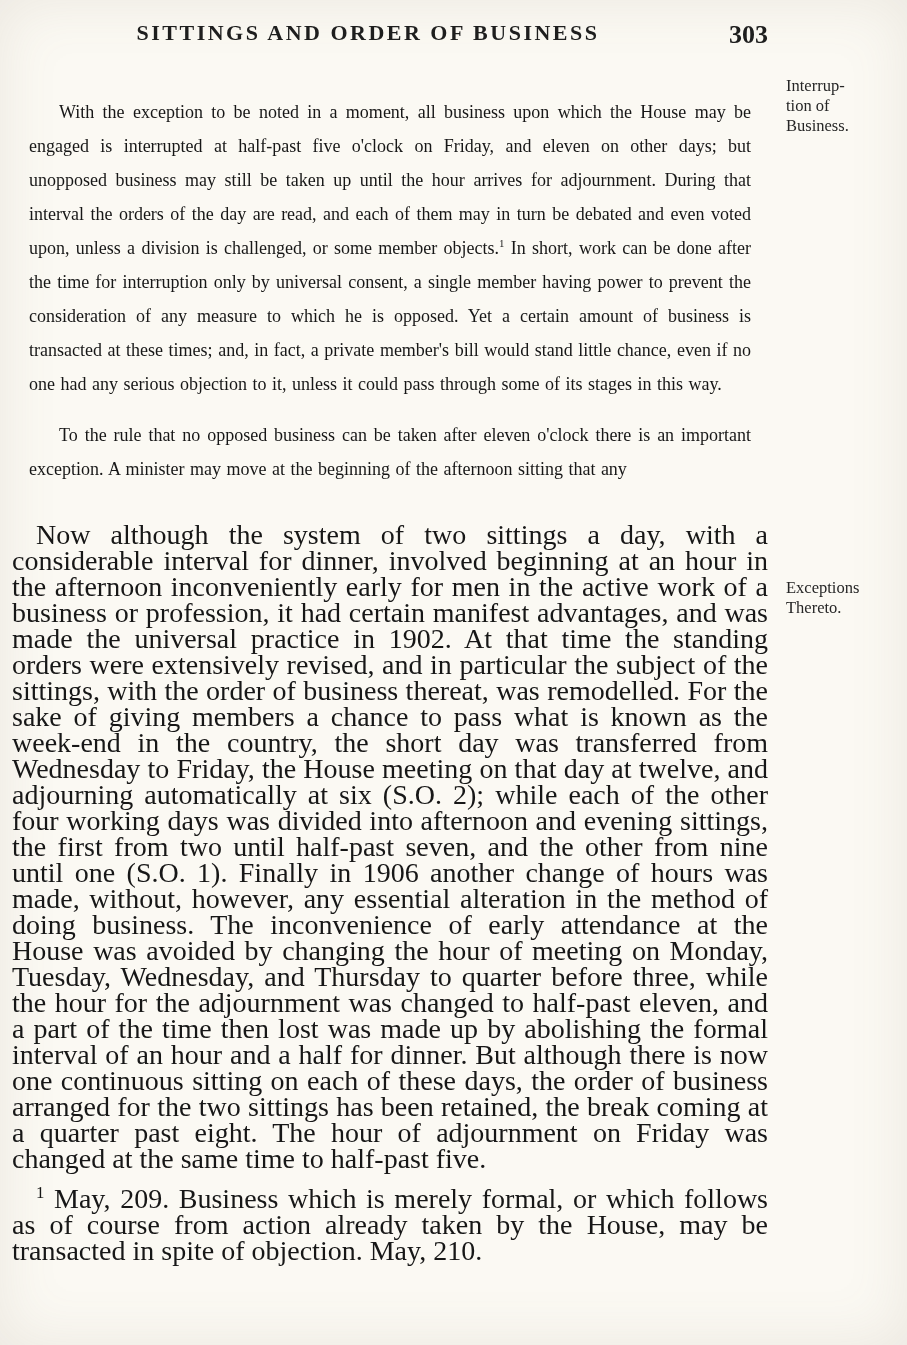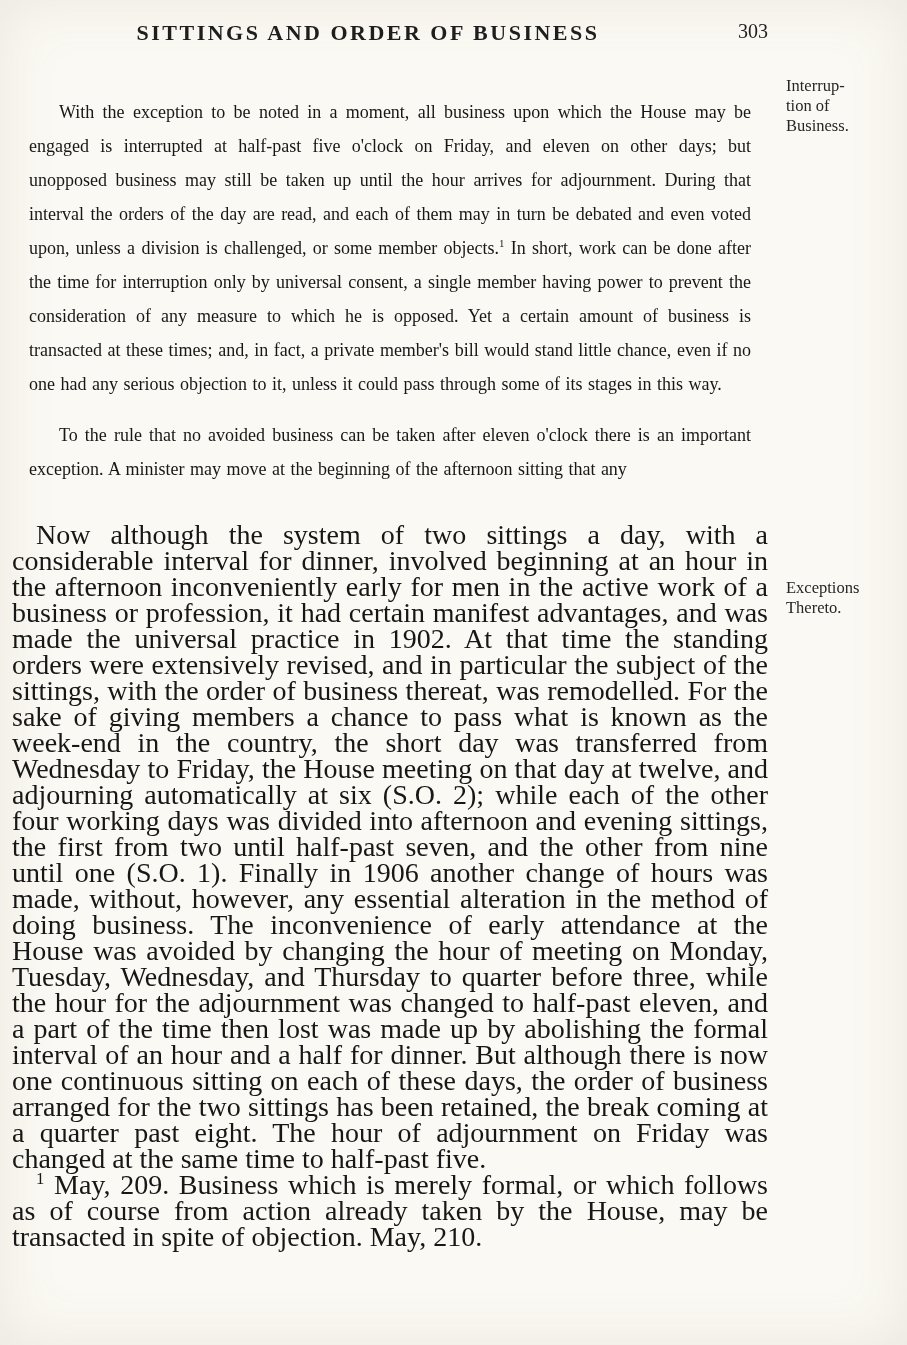--- a/index.html
+++ b/index.html
@@ -34,22 +34,22 @@
     font-size: 22px;
     letter-spacing: 2.5px;
     font-weight: 600;
     color: #1e1e1e;
     white-space: nowrap;
   }
   .page-num {
     position: absolute;
     right: 0;
     top: 0;
-    font-size: 20px;
-    font-weight: 400;
+    font-size: 26px;
+    font-weight: 700;
     color: #1e1e1e;
   }
   
   .text-block {
     position: absolute;
     top: 78px;
     left: 12px;
     width: 756px;
   }
   .para {
@@ -71,21 +71,21 @@
   }
   .footnote {
     margin: 0;
     font-size: 28px;
     line-height: 26px;
     text-align: justify;
     text-indent: 24px;
     color: #171717;
   }
   .footnote + .footnote {
-    margin-top: 0;
+    margin-top: 14px;
   }
   
   .margin-note {
     position: absolute;
     left: 786px;
     width: 116px;
     font-size: 16.5px;
     line-height: 20px;
     color: #262626;
     text-align: left;
@@ -101,21 +101,21 @@
 
   <header class="running-head">
     <span class="head-title">SITTINGS AND ORDER OF BUSINESS</span>
     <span class="page-num">303</span>
   </header>
 
   <main class="text-block">
 
     <p class="para"><span>With the exception to be noted in a moment, all business upon which the House may be engaged is interrupted at half-past five o'clock on Friday, and eleven on other days; but unopposed business may still be taken up until the hour arrives for adjournment.  During that interval the orders of the day are read, and each of them may in turn be debated and even voted upon, unless a division is challenged, or some member objects.</span><sup class="fn-ref">1</sup> <span>In short, work can be done after the time for interruption only by universal consent, a single member having power to prevent the consideration of any measure to which he is opposed.  Yet a certain amount of business is transacted at these times; and, in fact, a private member's bill would stand little chance, even if no one had any serious objection to it, unless it could pass through some of its stages in this way.</span></p>
 
-    <p class="para">To the rule that no avoided business can be taken after eleven o'clock there is an important exception.  A minister may move at the beginning of the afternoon sitting that any</p>
+    <p class="para">To the rule that no opposed business can be taken after eleven o'clock there is an important exception.  A minister may move at the beginning of the afternoon sitting that any</p>
 
     <div class="footnote-block">
       <p class="footnote">Now although the system of two sittings a day, with a considerable interval for dinner, involved beginning at an hour in the afternoon inconveniently early for men in the active work of a business or profession, it had certain manifest advantages, and was made the universal practice in 1902.  At that time the standing orders were extensively revised, and in particular the subject of the sittings, with the order of business thereat, was remodelled.  For the sake of giving members a chance to pass what is known as the week-end in the country, the short day was transferred from Wednesday to Friday, the House meeting on that day at twelve, and adjourning automatically at six (S.O. 2); while each of the other four working days was divided into afternoon and evening sittings, the first from two until half-past seven, and the other from nine until one (S.O. 1).  Finally in 1906 another change of hours was made, without, however, any essential alteration in the method of doing business.  The inconvenience of early attendance at the House was avoided by changing the hour of meeting on Monday, Tuesday, Wednesday, and Thursday to quarter before three, while the hour for the adjournment was changed to half-past eleven, and a part of the time then lost was made up by abolishing the formal interval of an hour and a half for dinner.  But although there is now one continuous sitting on each of these days, the order of business arranged for the two sittings has been retained, the break coming at a quarter past eight.  The hour of adjournment on Friday was changed at the same time to half-past five.</p>
       <p class="footnote"><sup class="fn-ref">1</sup> <span>May, 209.  Business which is merely formal, or which follows as of course from action already taken by the House, may be transacted in spite of objection.  May, 210.</span></p>
     </div>
 
   </main>
 
   <aside class="margin-note note-1">
     <span class="note-line">Interrup-</span>

